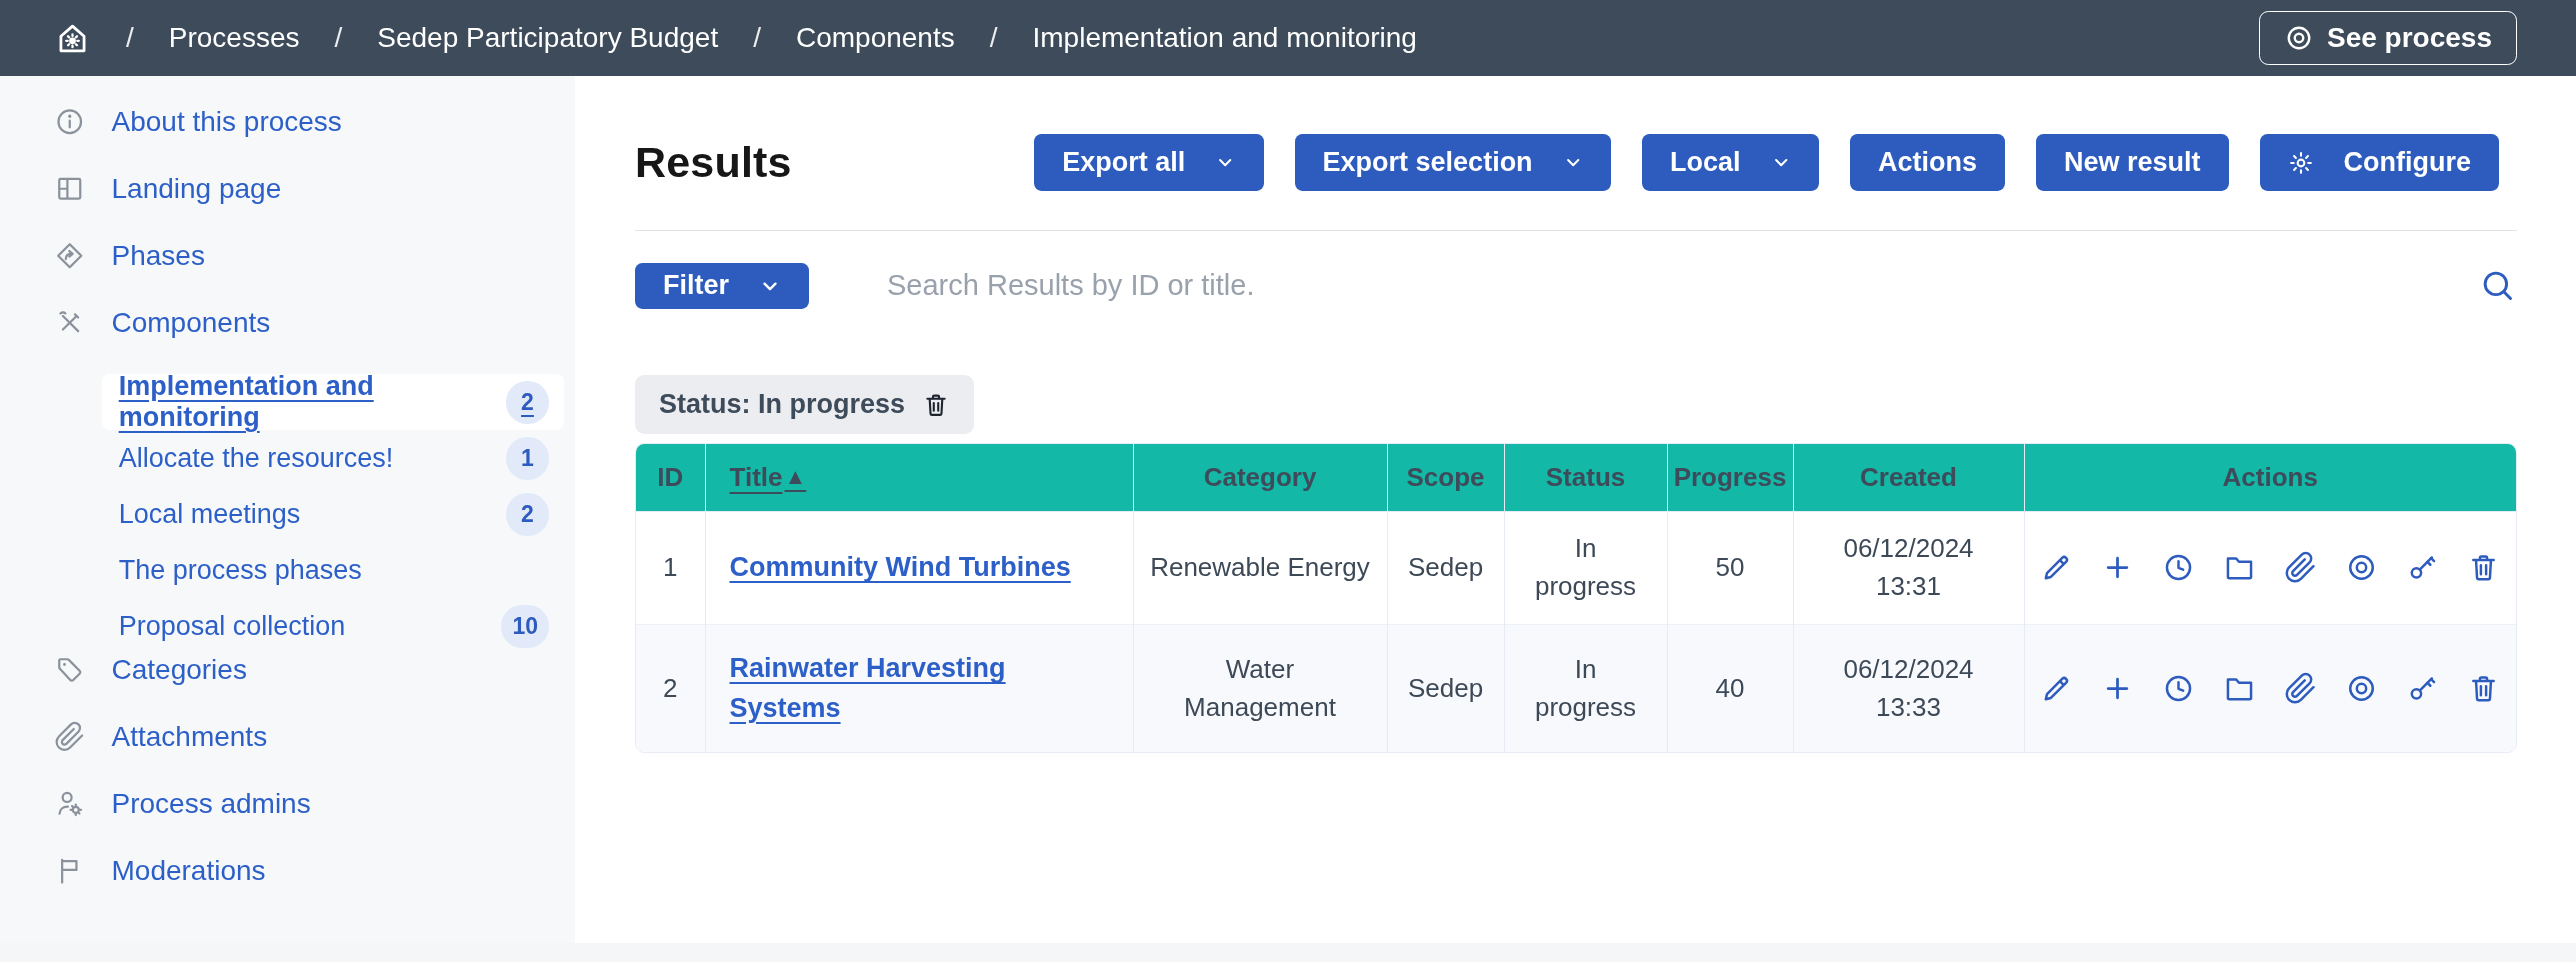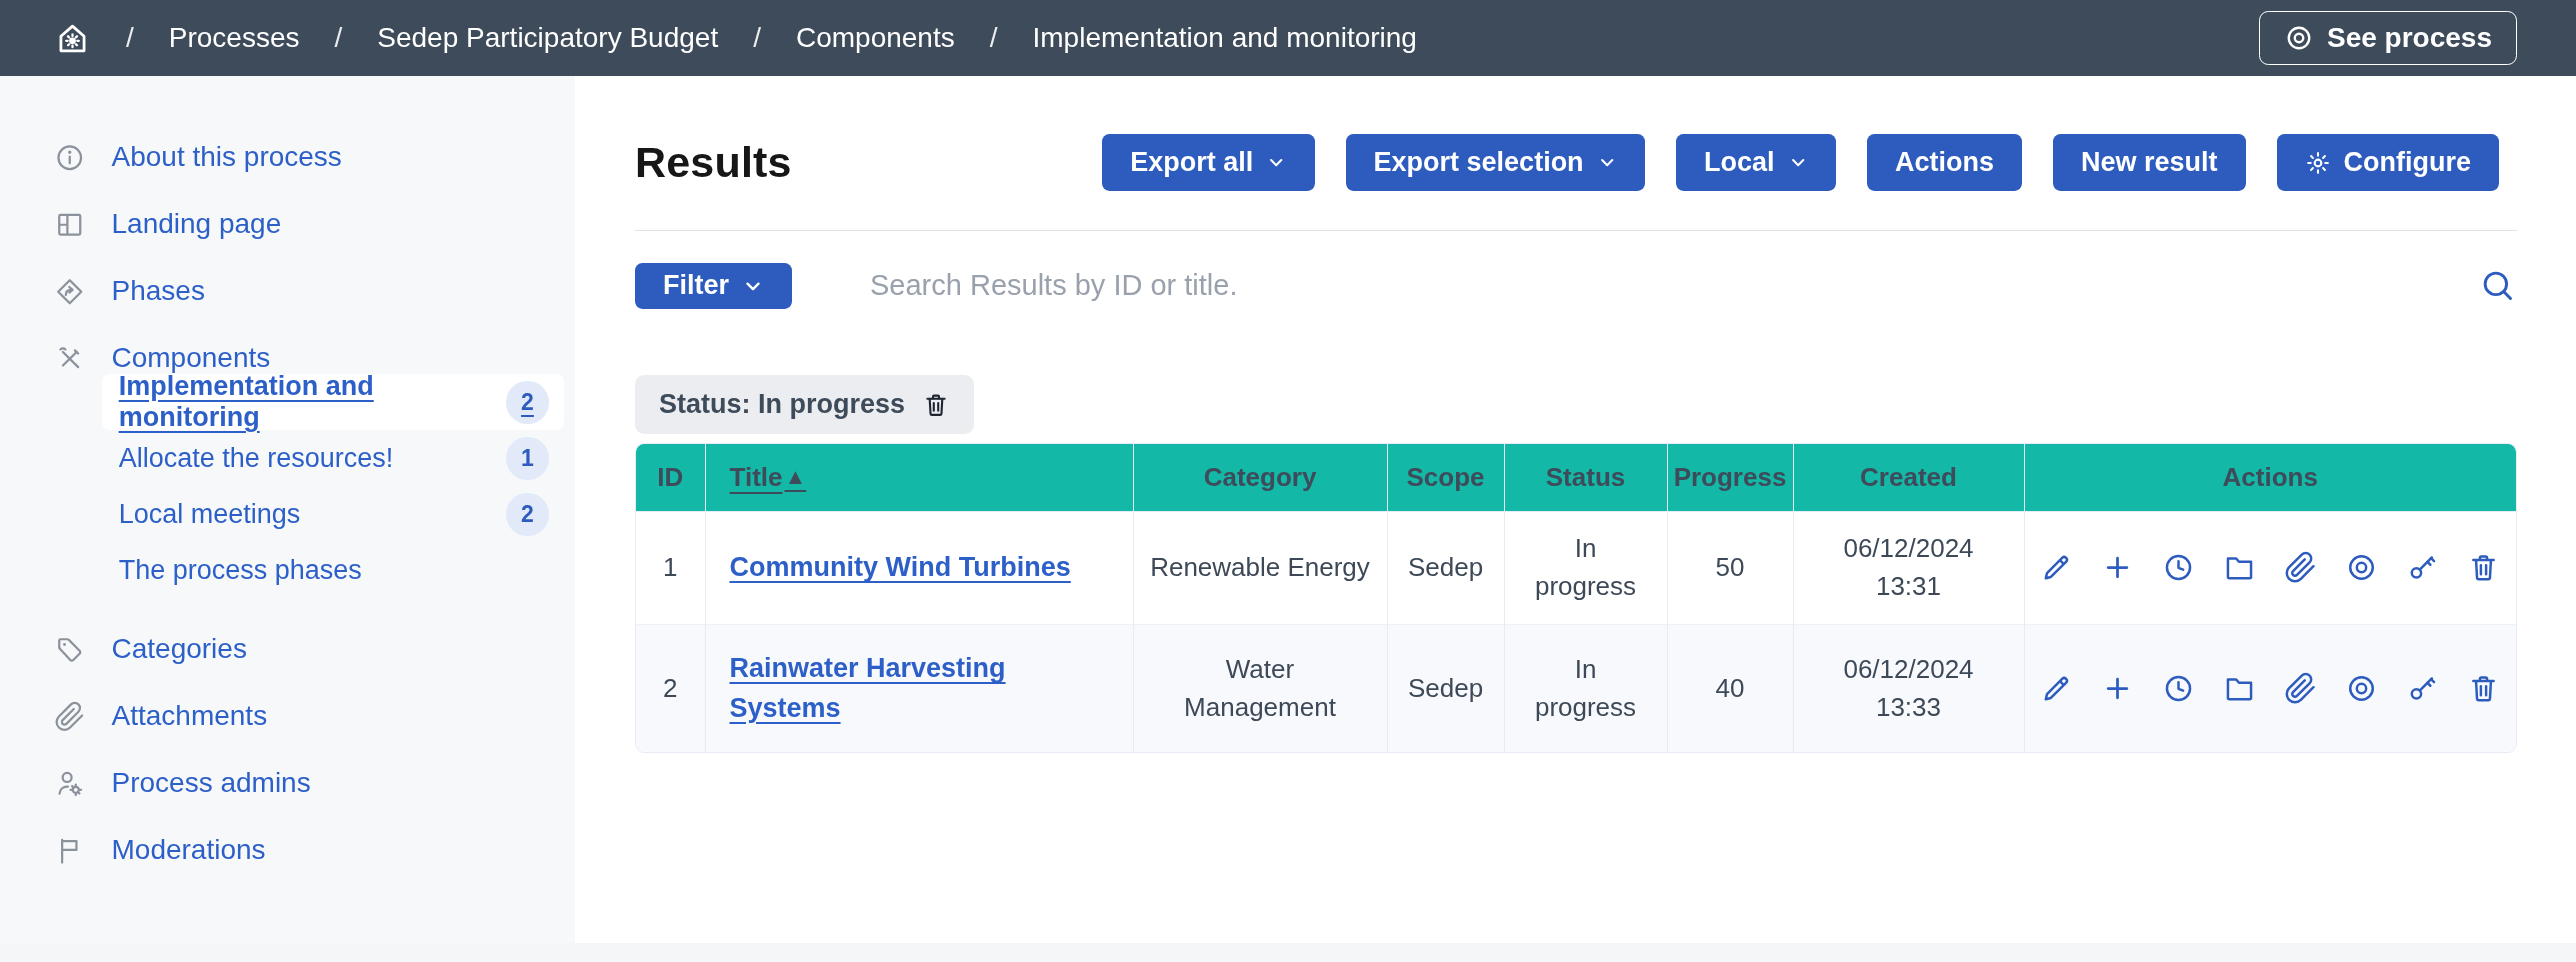--- a/index.html
+++ b/index.html
@@ -28,21 +28,21 @@
     border:1.9px solid #fff; border-radius:9.3px; height:54px; padding:0 24px;
     font-size:28px; font-weight:700; color:#fff; background:transparent;
   }
 
   
   .sidebar {
     position:absolute; top:76px; left:0; width:575px; bottom:20.4px;
     background:#f6f8fa; padding-top:30px; overflow:hidden;
   }
   .side-item {
-    display:flex; align-items:flex-end; gap:26px; height:67px;
+    display:flex; align-items:flex-start; gap:26px; height:67px;
     padding-left:54px; font-size:28px; color:#2c5fc7;
   }
   .side-item .icon { color:#8b929c; }
   .sub-item {
     display:flex; align-items:center; height:56px;
     margin:0 11px 0 102px; padding:0 15px 0 16.7px;
     font-size:27px; color:#2c5fc7; border-radius:7.4px;
   }
   .sub-item.selected { background:#ffffff; }
   .sub-item.selected .sub-label, .sub-item.selected .badge-num { font-weight:700; text-decoration:underline; text-underline-offset:4.6px; }
@@ -56,21 +56,21 @@
   
   .main-header {
     position:absolute; left:635px; right:77px; top:132px; height:61px;
     display:flex; align-items:center;
   }
   .page-title { font-size:43px; font-weight:800; color:#171717; letter-spacing:0.2px; }
   .btn-row { margin-left:auto; display:flex; gap:31px; }
   .btn {
     background:#2d5cbe; color:#fff; border:none; border-radius:7.4px;
     height:57px; padding:0 28px; font-size:27px; font-weight:700;
-    display:inline-flex; align-items:center; gap:13px;
+    display:inline-flex; align-items:center; gap:30px;
     font-family:"Liberation Sans", sans-serif; cursor:pointer;
   }
   .divider { position:absolute; left:635px; right:59px; top:230px; border-top:1.9px solid #e2e2e2; }
 
   .filter-row {
     position:absolute; left:635px; right:59px; top:256px; height:59px;
     display:flex; align-items:center;
   }
   .filter-btn { height:46px; }
   .search-input {
@@ -222,20 +222,26 @@
       </span>
   </a>
   <a class="sub-item">
     <span class="sub-label">Local meetings</span>
     <span class="badge">
         <span class="badge-num">2</span>
       </span>
   </a>
   <a class="sub-item">
     <span class="sub-label">The process phases</span>
+  </a>
+  <a class="sub-item">
+    <span class="sub-label">Proposal collection</span>
+    <span class="badge">
+        <span class="badge-num">10</span>
+      </span>
   </a>
 
   <a class="side-item">
     <span class="icon">
       <svg width="31.5" height="31.5" viewBox="0 0 24 24" fill="none" stroke="currentColor" stroke-width="1.7" stroke-linejoin="round">
         <path d="M4 10.2V5a1 1 0 0 1 1-1h5.2a1.6 1.6 0 0 1 1.1.5l8.2 8.2a1.6 1.6 0 0 1 0 2.3l-4.8 4.8a1.6 1.6 0 0 1-2.3 0L4.5 11.3A1.6 1.6 0 0 1 4 10.2Z"></path>
         <circle cx="8" cy="8" r="1.1" fill="currentColor" stroke="none"></circle>
       </svg>
     </span>
     <span>Categories</span>

